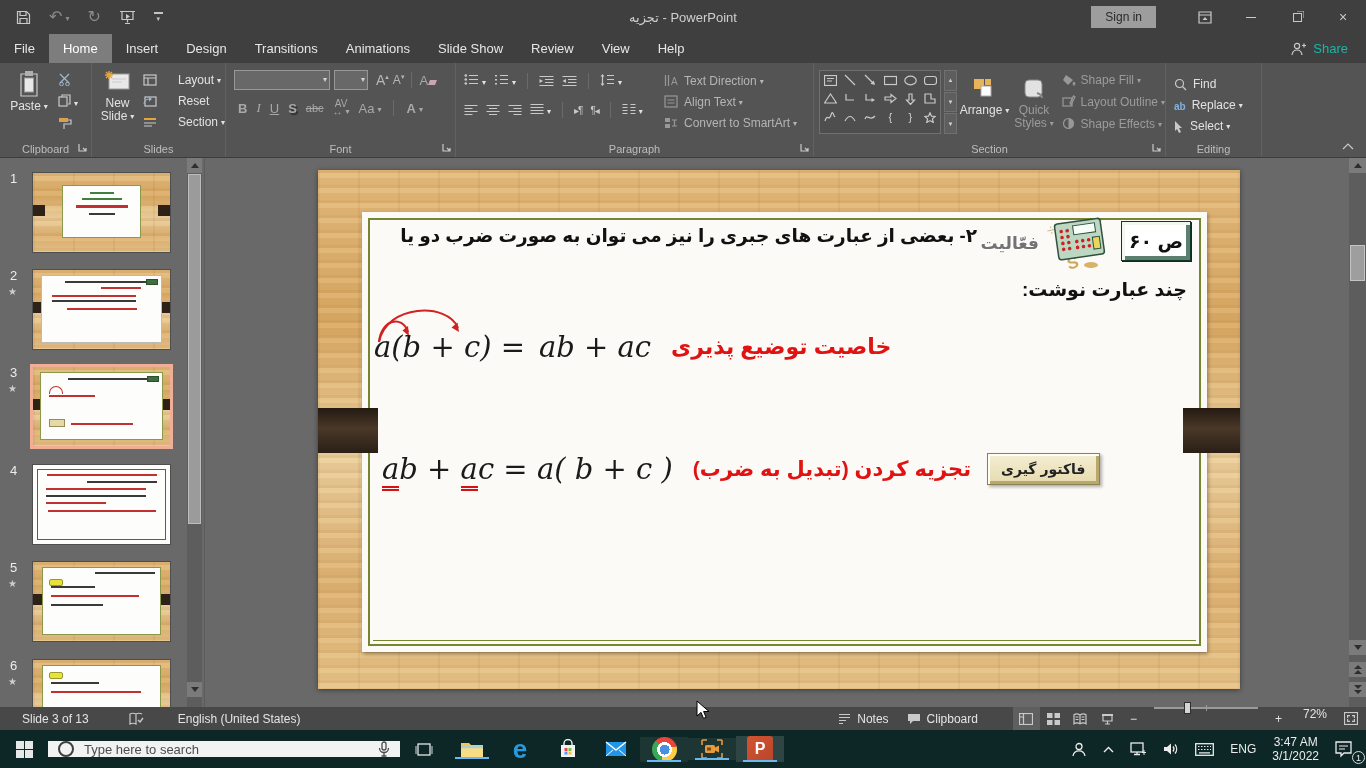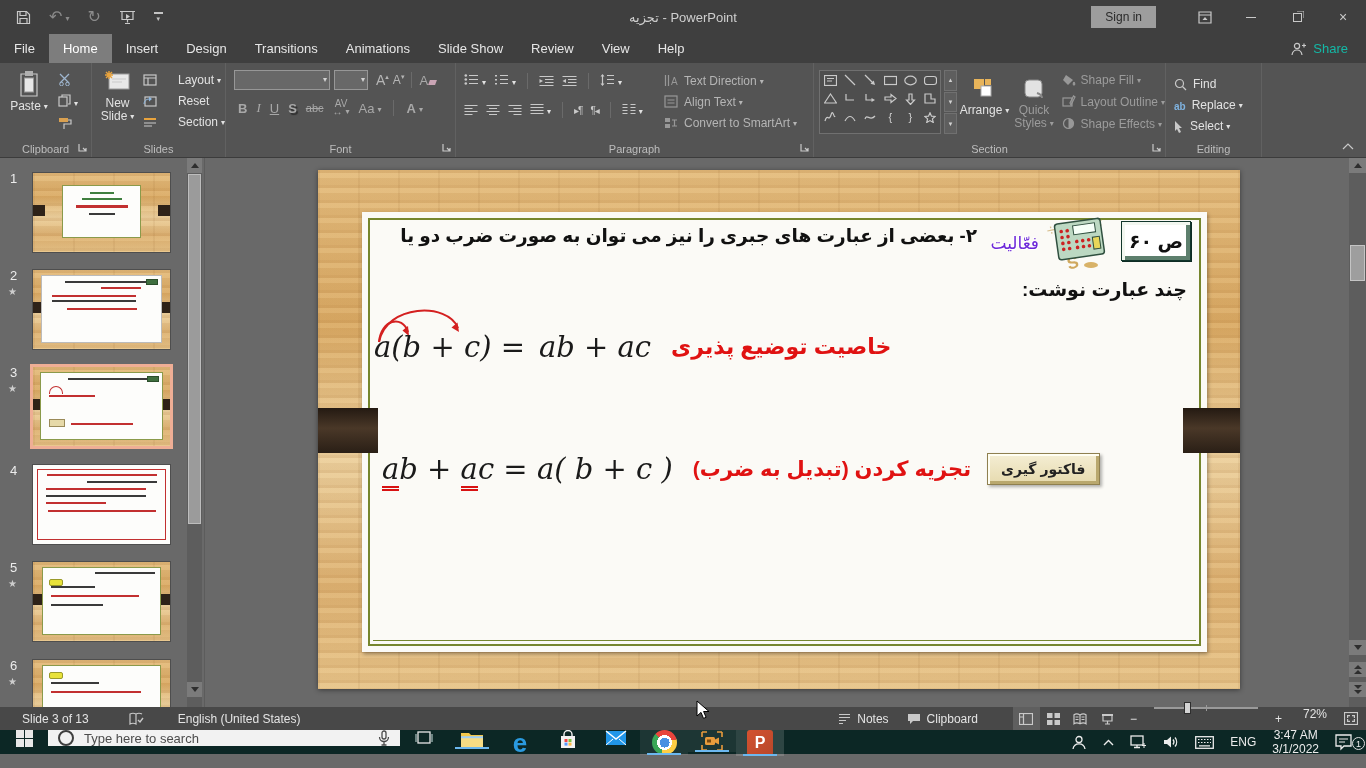--- a/index.html
+++ b/index.html
@@ -90,21 +90,21 @@
 #ps-thumb{position:absolute;left:1px;width:13px;top:16px;height:350px;background:#9b9b9b;border:1px solid #bdbdbd}
 
 #slide{position:absolute;left:318px;top:12px;width:922px;height:519px;box-shadow:0 1px 5px rgba(0,0,0,.45)}
 .strap{position:absolute;top:238px;width:60px;height:45px;background:linear-gradient(180deg,#241a12,#4a3828 45%,#2a1f16);z-index:3}
 .strap.sright{right:0;width:57px}
 #paper{position:absolute;left:44px;top:42px;width:845px;height:440px;background:#fbfaf6;box-shadow:1px 2px 4px rgba(0,0,0,.35);z-index:2}
 .pframe{position:absolute;inset:6px;border:2px solid #76862e;pointer-events:none}
 .pframe2{position:absolute;left:11px;right:11px;bottom:11px;border-top:1px solid #76862e;pointer-events:none}
 .fa{color:#111;font-weight:bold;direction:rtl;white-space:nowrap}
 #page-badge{position:absolute;right:16px;top:9px;width:70px;height:40px;background:#fff;border:1px solid #12362c;border-width:1px;box-shadow:inset 3px 3px 0 #f2f7f0,inset -4px -4px 0 #5d7f6d,1px 1px 0 #0e2c24;display:flex;align-items:center;justify-content:center;font-size:19px;font-weight:bold;color:#111;direction:rtl}
-#activity-label{position:absolute;right:168px;top:21px;font-size:17px;font-weight:normal;color:#6d28d9;direction:rtl;text-shadow:0 0 2px #fff,1px 1px 0 #fff,-1px -1px 0 #fff}
+#activity-label{position:absolute;right:168px;top:21px;font-size:17px;font-weight:bold;color:#737373;direction:rtl;text-shadow:0 0 2px #fff,1px 1px 0 #fff,-1px -1px 0 #fff}
 #slide-line1{position:absolute;left:10px;right:230px;top:13px;font-size:18.5px;text-align:right}
 #slide-line2{position:absolute;right:20px;top:66px;font-size:19px}
 #calc-icon{position:absolute;right:92px;top:1px}
 #arcs{position:absolute;left:10px;top:88px}
 .eqrow{position:absolute;display:flex;align-items:center}
 #eq1{left:12px;top:118px}
 #eq2{left:20px;top:240px}
 .eq{font-family:"DejaVu Serif","Liberation Serif",serif;font-style:italic;font-size:29px;color:#1a1a1a;white-space:nowrap}
 .eqnote{font-size:21px;font-weight:bold;color:#e01212;direction:rtl;white-space:nowrap;margin-left:20px}
 .a-ul{display:inline-block;border-bottom:5px double #d81212;margin-bottom:-6px;line-height:1.15}
@@ -118,21 +118,21 @@
 #status{position:absolute;top:707px;left:0;right:0;height:23px;background:#484848;display:flex;align-items:center;font-size:12px;color:#e4e4e4;z-index:10}
 #status .right{margin-left:auto;display:flex;align-items:flex-start;height:100%}
 .sitem{display:flex;align-items:center;gap:6px;padding:0 9px;height:100%}
 .viewbtn{width:27px;height:100%;display:flex;align-items:center;justify-content:center}
 .viewbtn.active{background:#5f5f5f}
 #zoom-track{position:relative;width:104px;height:2px;background:#9a9a9a;margin:0 8px}
 #zoom-tick{position:absolute;left:50%;top:-2px;width:1px;height:6px;background:#9a9a9a}
 #zoom-thumb{position:absolute;left:30px;top:-5px;width:7px;height:12px;background:#d4d4d4;border:1px solid #2e2e2e}
 #zoom-pct{width:36px;text-align:right;margin-right:8px}
 
-#taskbar{position:absolute;top:730px;left:0;right:0;height:24px;background:#0c2725;display:flex;align-items:flex-start;z-index:10}
+#taskbar{position:absolute;top:730px;left:0;right:0;height:38px;background:#0c2725;display:flex;align-items:center;z-index:10}
 .tile{width:48px;display:flex;align-items:center;justify-content:center;position:relative}
 .tile.open::after{content:"";position:absolute;bottom:0;left:7px;right:7px;height:2px;background:#6cb8f0}
 .tile.lit{background:rgba(255,255,255,.07)}
 .tile.activeapp{background:rgba(255,255,255,.14)}
 #search-box{width:352px;background:#f2f2f2;display:flex;align-items:center;padding:0 10px;gap:10px}
 #search-box input{border:none;outline:none;background:transparent;font-size:13px;flex:1;font-family:inherit;color:#333}
 #search-box input::placeholder{color:#4c4c4c}
 .cortana-ring{width:16px;height:16px;border:2px solid #3f3f3f;border-radius:50%}
 #tray{margin-left:auto;display:flex;align-items:center;height:100%}
 .tray-item{padding:0 8px;display:flex;align-items:center;justify-content:center;height:100%;color:#ececec;font-size:12px;position:relative}

